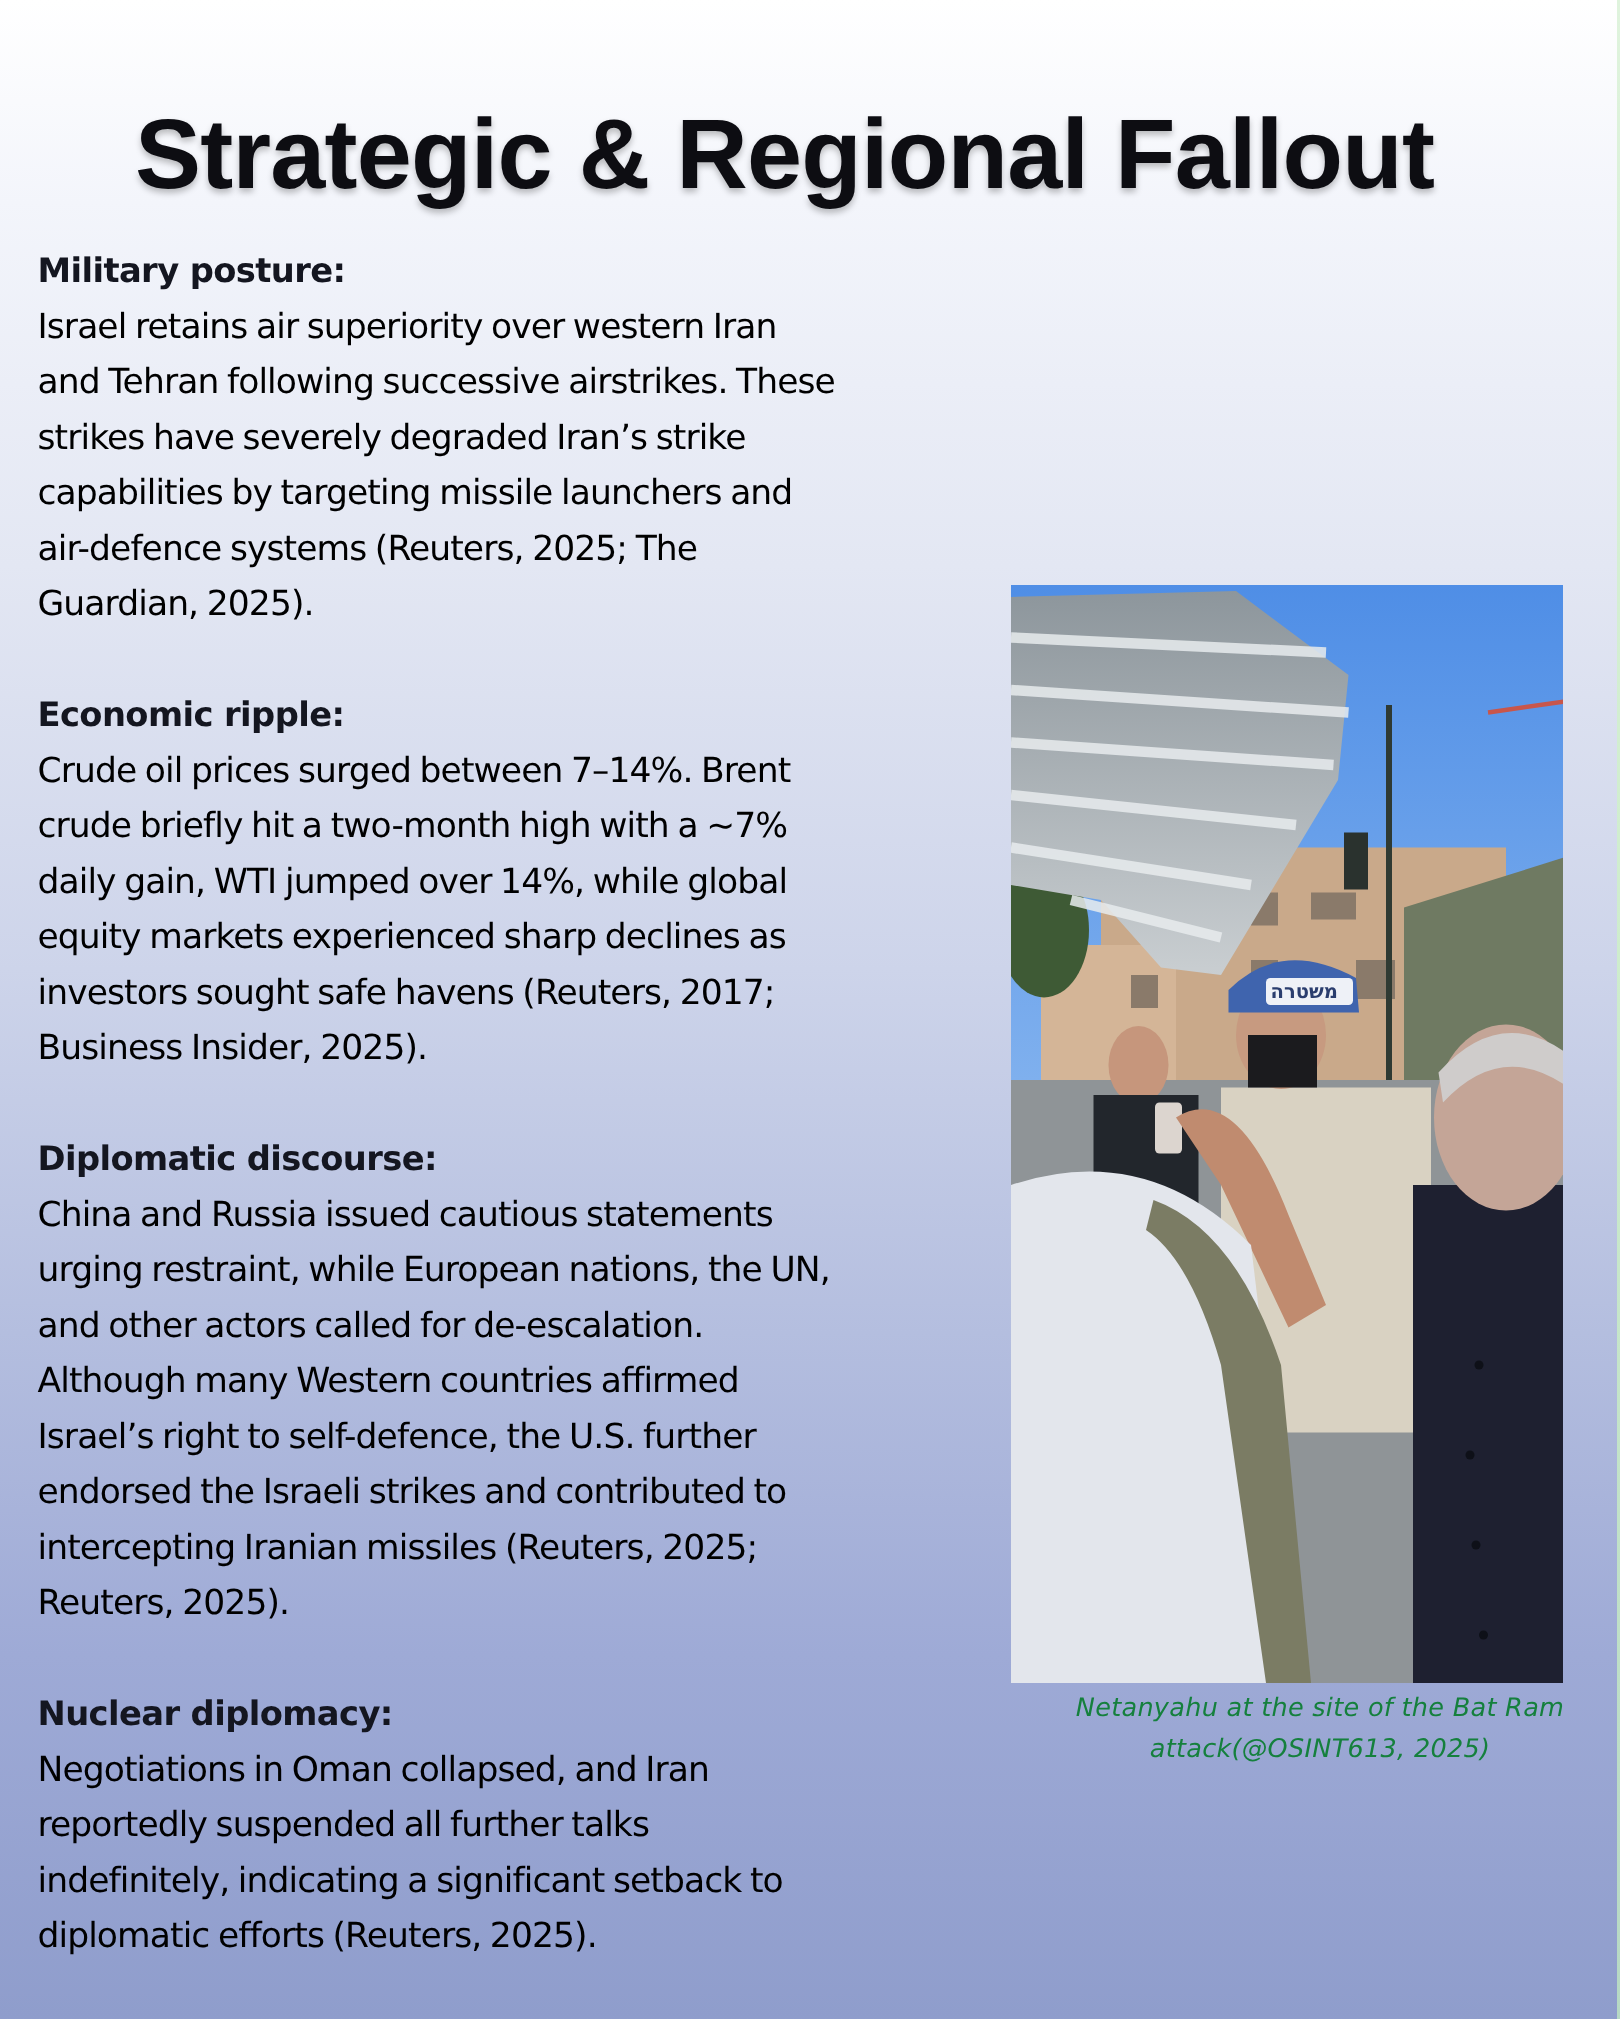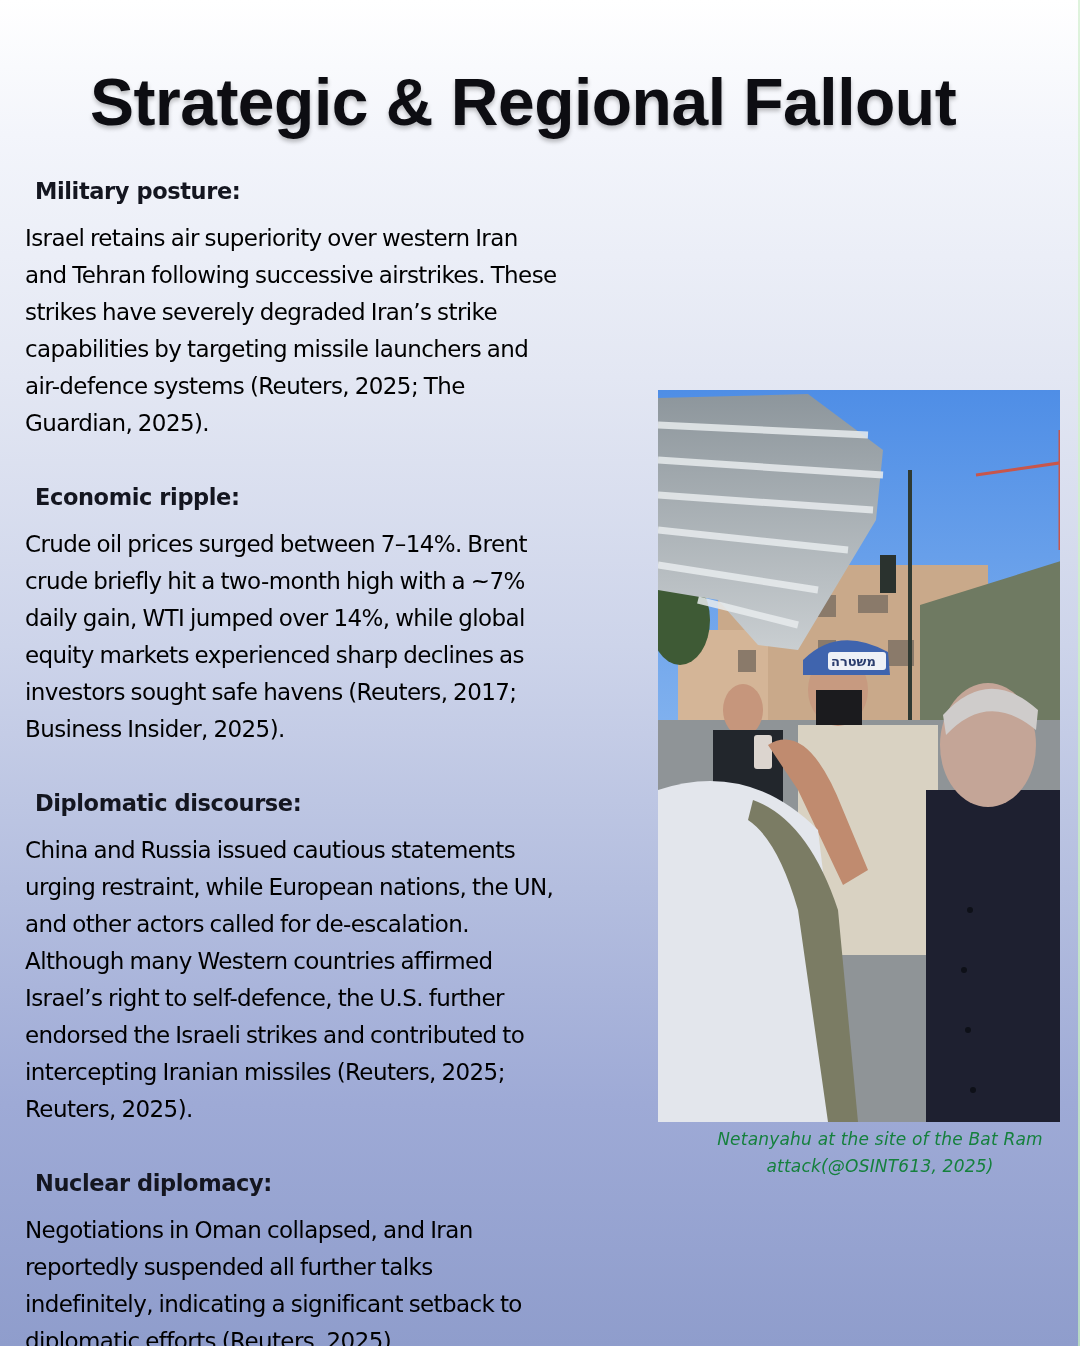--- a/index.html
+++ b/index.html
@@ -31,39 +31,39 @@
     top: 163px;
     width: 640px;
   }
   .section { margin: 0 0 37px 0; }
   .section-heading {
     font-family: "DejaVu Sans", sans-serif;
     font-weight: 700;
     font-size: 22.5px;
     line-height: 37px;
     color: #141620;
-    margin: 10px;
+    margin: 0;
     letter-spacing: -0.4px;
   }
   .section-body {
     font-family: "DejaVu Sans", sans-serif;
     font-size: 23px;
     line-height: 37px;
     color: #000000;
     margin: 0;
     letter-spacing: -0.6px;
     word-spacing: -1px;
   }
   .section-body .line { display: block; white-space: nowrap; }
 
   .photo {
     position: absolute;
-    left: 658px;
+    left: 674px;
     top: 390px;
-    width: 402px;
+    width: 368px;
     height: 732px;
     overflow: hidden;
     background: #6b7d9c;
   }
   .photo svg { display: block; }
   .caption {
     position: absolute;
     left: 680px;
     top: 1126px;
     width: 400px;

